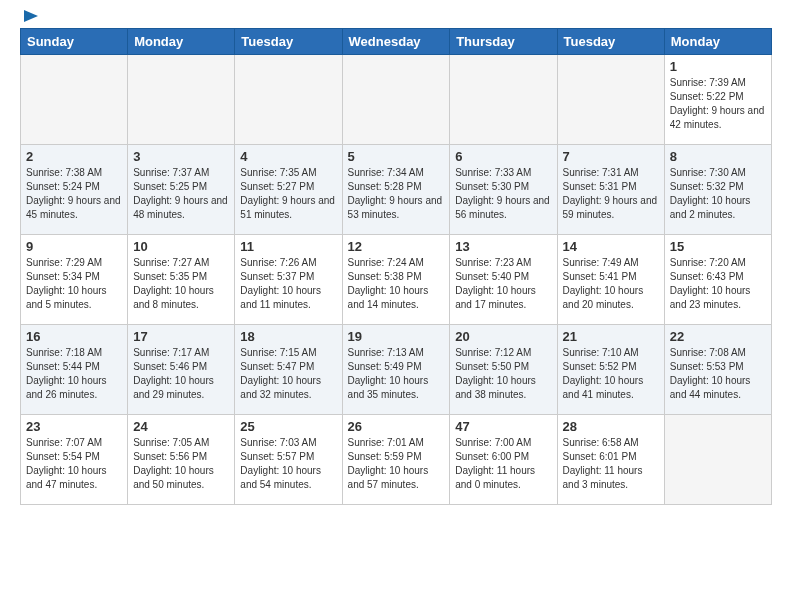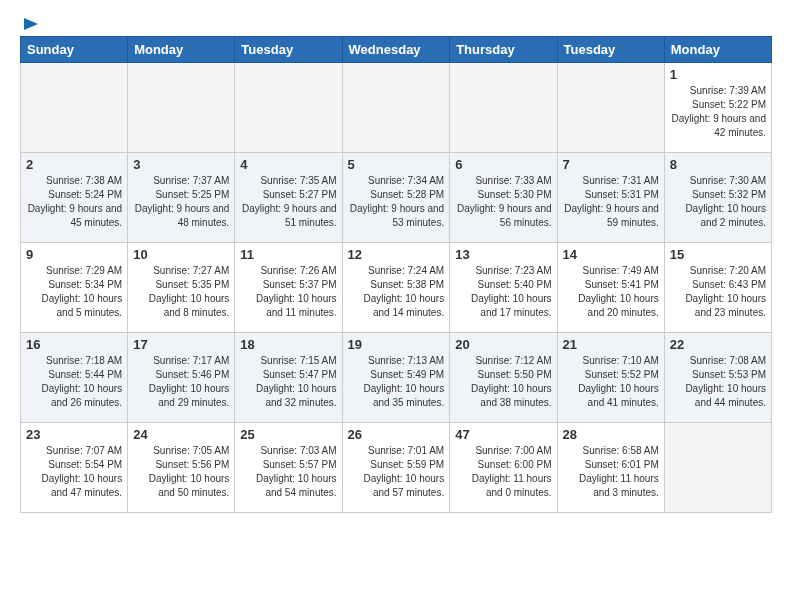--- a/index.html
+++ b/index.html
@@ -4,21 +4,21 @@
   <style>
     * { box-sizing: border-box; margin: 0; padding: 0; }
     body {
       font-family: Arial, sans-serif;
       background: #fff;
       width: 792px;
       min-height: 612px;
     }
     .page {
       width: 792px;
-      padding: 16px 20px 16px 20px;
+      padding: 8px 20px 16px 20px;
     }
     .header {
       display: flex;
       align-items: flex-start;
       justify-content: space-between;
       margin-bottom: 8px;
     }
     .logo {
       display: flex;
       flex-direction: column;
@@ -87,21 +87,20 @@
       font-size: 13px;
       font-weight: bold;
       color: #333;
       margin-bottom: 2px;
       display: block;
     }
     .day-info {
       font-size: 10px;
       color: #333;
       line-height: 1.4;
-      text-align: right;
     }
     .row-alt td {
       background: #f0f4f8;
     }
   </style>
 </head>
 <body>
 
 <div class="page">
   <div class="header">

